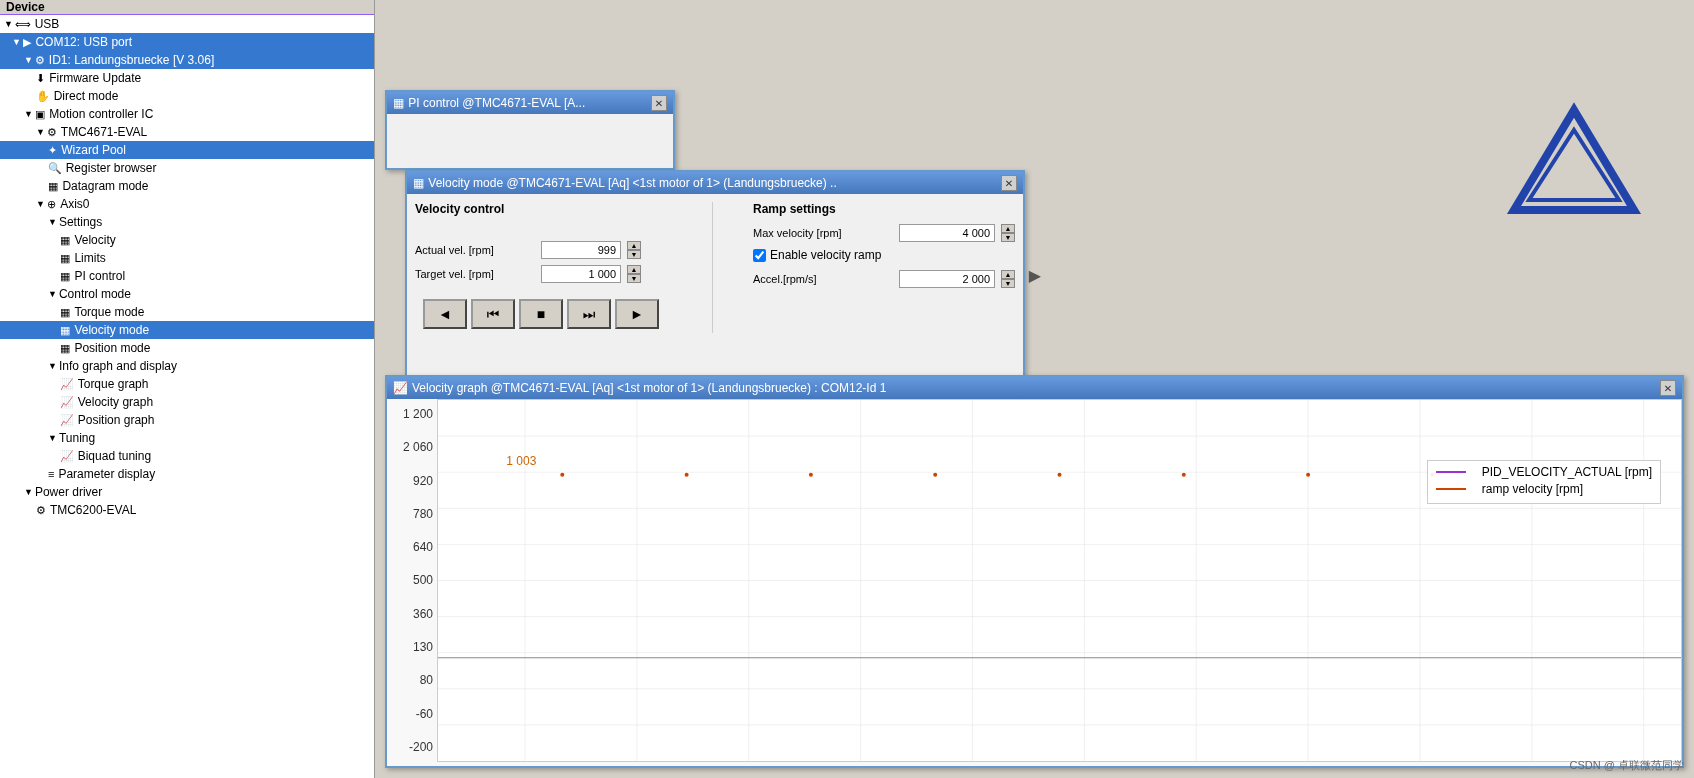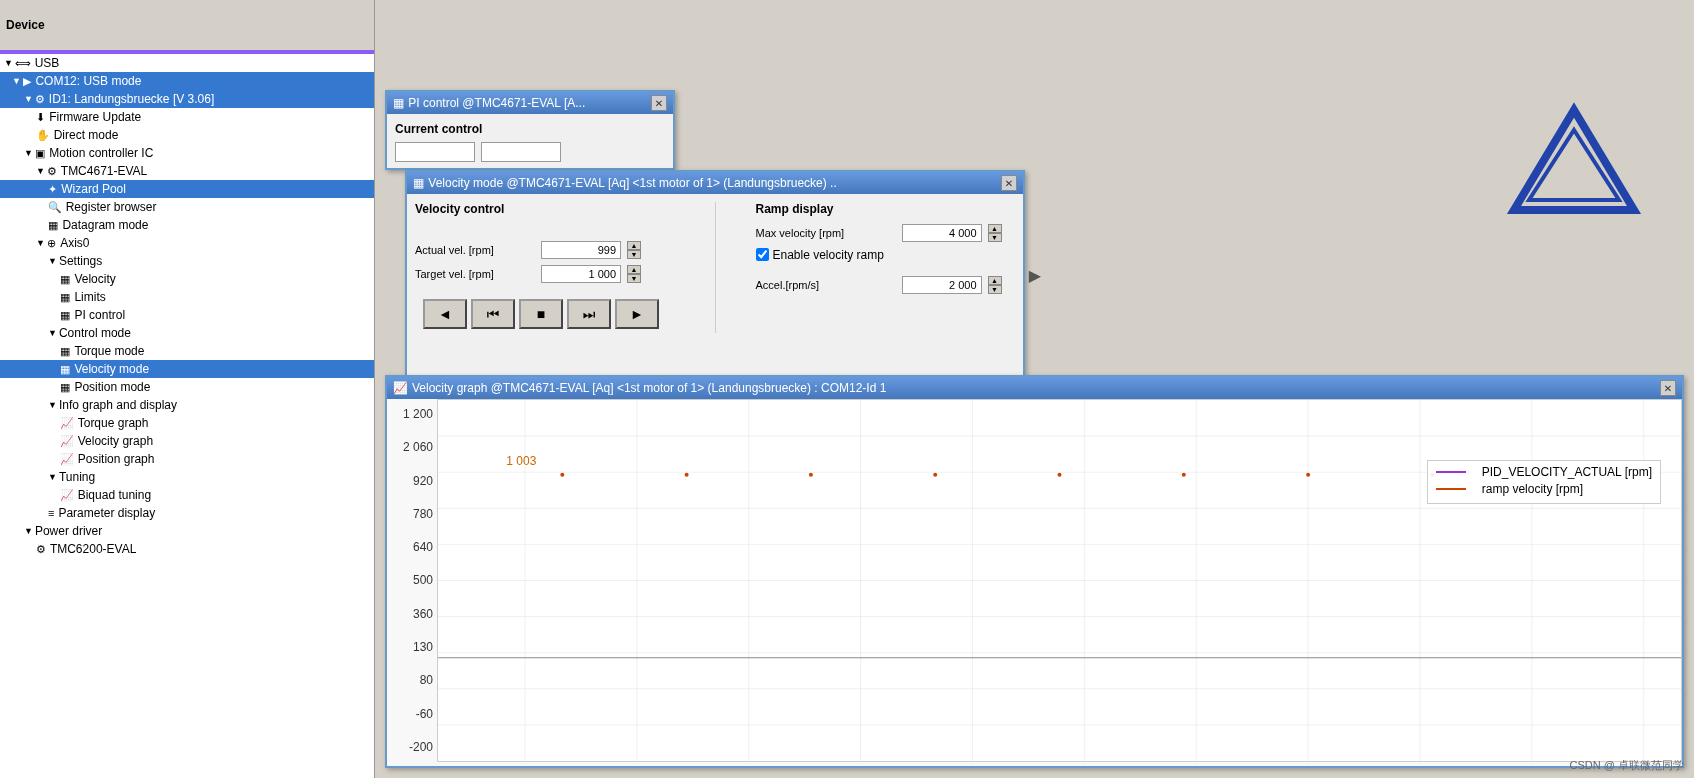--- a/index.html
+++ b/index.html
@@ -5,22 +5,22 @@
     * { box-sizing: border-box; margin: 0; padding: 0; font-family: Arial, sans-serif; font-size: 12px; }
     body { background: #d4d0c8; width: 1694px; height: 778px; overflow: hidden; position: relative; }
 
     
     #left-panel {
       position: absolute; left: 0; top: 0; width: 375px; height: 778px;
       background: #ffffff; border-right: 1px solid #999;
       overflow-y: auto;
     }
     .panel-header {
-      background: #d4d0c8; padding: 18px 6px; font-weight: bold; font-size: 12px;
-      border-bottom: 4px solid #8b5cf6;
+      background: #d4d0c8; padding: 0 6px; font-weight: bold; font-size: 12px;
+      border-bottom: 1px solid #8b5cf6;
     }
     .tree-item {
       display: flex; align-items: center; padding: 2px 4px; cursor: pointer;
       white-space: nowrap;
     }
     .tree-indent-1 { padding-left: 12px; }
     .tree-indent-2 { padding-left: 24px; }
     .tree-indent-3 { padding-left: 36px; }
     .tree-indent-4 { padding-left: 48px; }
     .tree-indent-5 { padding-left: 60px; }
@@ -80,24 +80,24 @@
       width: 44px; height: 30px; background: #d4d0c8; border: 2px outset #999;
       display: flex; align-items: center; justify-content: center;
       cursor: pointer; font-size: 14px;
     }
 
     .ramp-section { flex: 1; }
     .ramp-section h3 { font-size: 12px; font-weight: bold; margin-bottom: 8px; }
     .ramp-row { display: flex; align-items: center; margin-bottom: 6px; gap: 6px; }
     .ramp-label { width: 140px; font-size: 11px; }
     .ramp-input {
-      width: 80px; border: 1px solid #999; background: white;
+      width: 96px; border: 1px solid #999; background: white;
       padding: 2px 4px; text-align: right; font-size: 11px;
     }
-    .checkbox-row { display: flex; align-items: flex-start; gap: 4px; margin-bottom: 14px; }
+    .checkbox-row { display: flex; align-items: center; gap: 4px; margin-bottom: 8px; }
 
     
     #velocity-graph-window {
       position: absolute; left: 10px; top: 375px; right: 10px; bottom: 10px;
       background: #f8f8f8; border: 2px solid #6699cc;
       box-shadow: 2px 2px 5px rgba(0,0,0,0.3);
     }
 
     .graph-legend {
       position: absolute; right: 20px; top: 60px;
@@ -135,21 +135,21 @@
   <div id="tree-container">
 
   <div class="tree-item tree-indent-0">
         <span style="margin-right: 2px; font-size: 9px;">▼</span>
         <span style="margin-right: 4px; font-size: 11px;">⟺</span>
         <span>USB</span>
       </div>
       <div class="tree-item tree-indent-1" style="background: rgb(52, 120, 208); color: white;">
         <span style="margin-right: 2px; font-size: 9px;">▼</span>
         <span style="margin-right: 4px; font-size: 11px;">▶</span>
-        <span>COM12: USB mode</span>
+        <span>COM12: USB port</span>
       </div>
       <div class="tree-item tree-indent-2" style="background: rgb(52, 120, 208); color: white;">
         <span style="margin-right: 2px; font-size: 9px;">▼</span>
         <span style="margin-right: 4px; font-size: 11px;">⚙</span>
         <span>ID1: Landungsbruecke [V 3.06]</span>
       </div>
       <div class="tree-item tree-indent-3">
         <span style="margin-right: 4px; font-size: 11px;">⬇</span>
         <span>Firmware Update</span>
       </div>
@@ -266,27 +266,20 @@
     </svg>
   </div>
 
   <div id="pi-control-window">
     <div class="window-titlebar">
       <div class="window-titlebar-left">
         <span>▦</span>
         <span>PI control @TMC4671-EVAL [A...</span>
       </div>
       <div class="window-close-btn">✕</div>
-    </div>
-    <div class="window-content">
-      <div style="font-weight:bold; margin-bottom:6px;">Current control</div>
-      <div style="display:flex; gap:6px;">
-        <input type="text" style="width: 80px; border: 1px solid rgb(153, 153, 153); padding: 2px;" value="">
-        <input type="text" style="width: 80px; border: 1px solid rgb(153, 153, 153); padding: 2px;" value="">
-      </div>
     </div>
   </div>
 
   <div id="velocity-mode-window">
     <div class="window-titlebar">
       <div class="window-titlebar-left">
         <span>▦</span>
         <span>Velocity mode @TMC4671-EVAL [Aq] &lt;1st motor of 1&gt; (Landungsbruecke) ..</span>
       </div>
       <div class="window-close-btn">✕</div>
@@ -316,21 +309,21 @@
           <div class="vel-btn">⏮</div>
           <div class="vel-btn">■</div>
           <div class="vel-btn">⏭</div>
           <div class="vel-btn">►</div>
         </div>
       </div>
 
       <div style="width:1px; background:#ccc; margin: 0 10px;"></div>
 
       <div class="ramp-section">
-        <h3>Ramp display</h3>
+        <h3>Ramp settings</h3>
         <div class="ramp-row">
           <span class="ramp-label">Max velocity [rpm]</span>
           <input type="text" class="ramp-input" value="4 000" style="">
           <div class="spinner-btn">
             <div class="spin-up">▲</div>
             <div class="spin-down">▼</div>
           </div>
         </div>
         <div class="checkbox-row">
           <input type="checkbox" checked="" style="">

